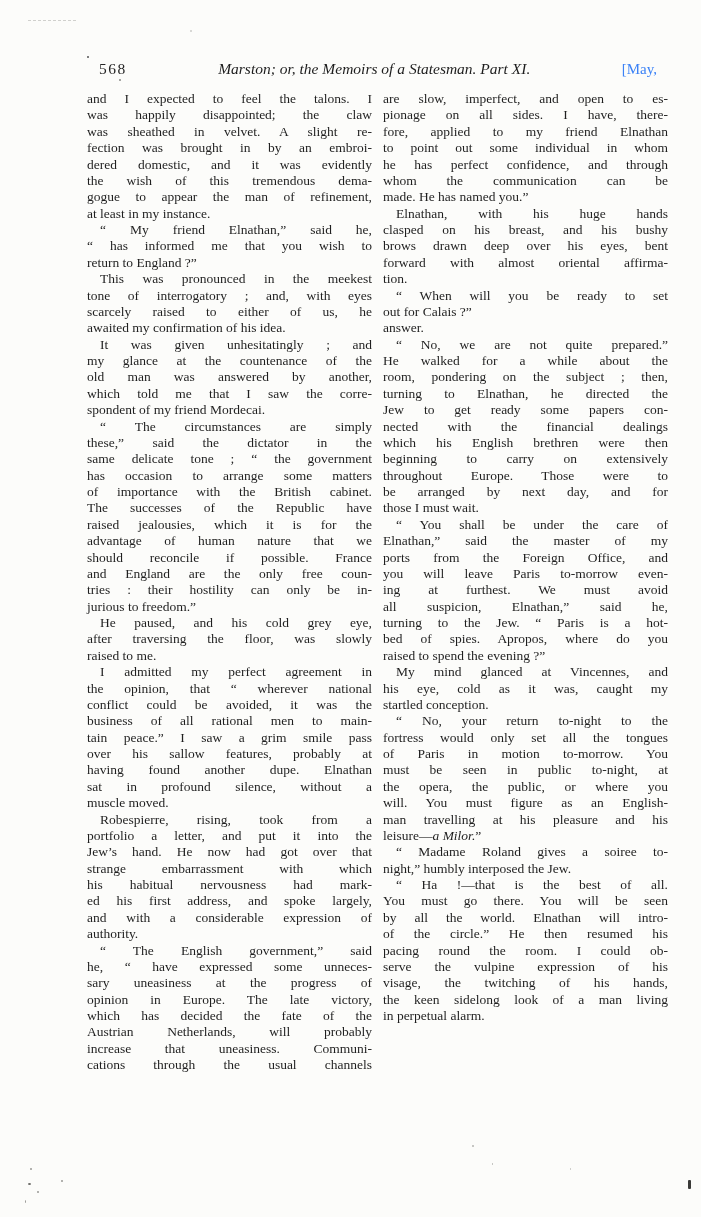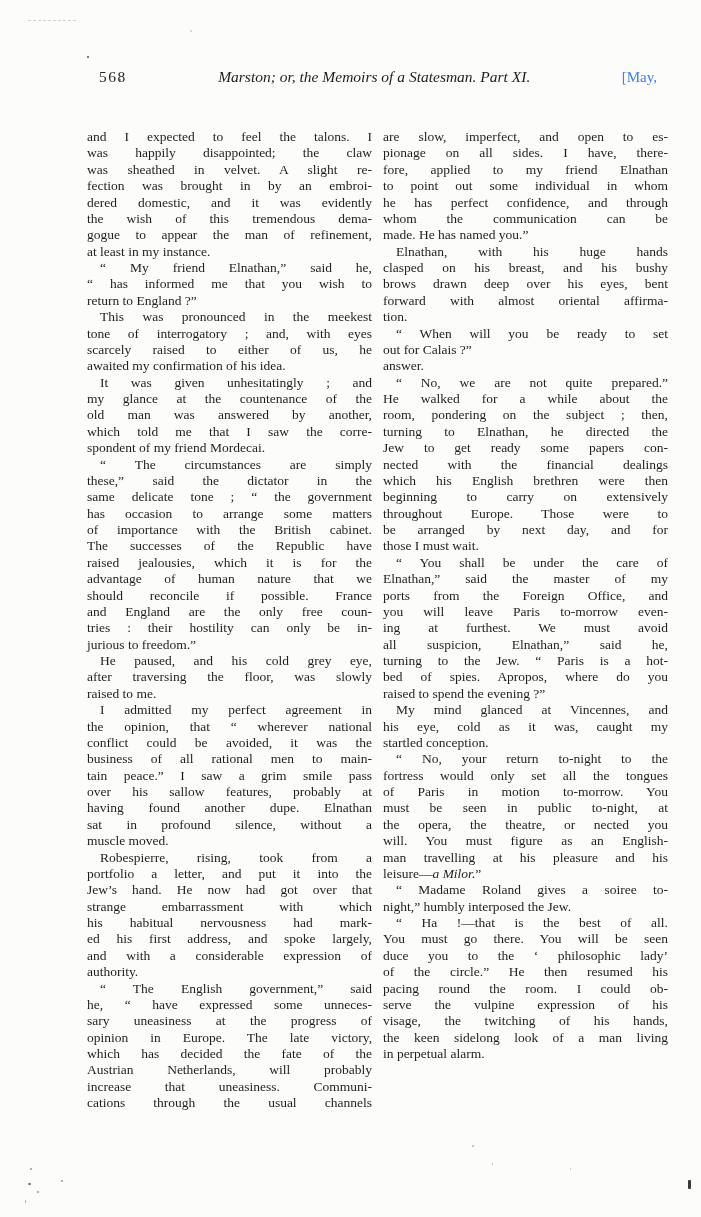--- a/index.html
+++ b/index.html
@@ -8,27 +8,27 @@
     background:#fcfcfa;
     font-family:"Liberation Serif", serif;
     overflow:hidden;
   }
   .page{position:relative;width:604px;height:1217px;color:#1f1f1f;}
   .header{
     position:absolute;top:60px;left:87px;width:578px;
     display:flex;align-items:baseline;
   }
   .pnum{font-size:15.5px;letter-spacing:1.5px;margin-left:12px;color:#262626;}
-  .ptitle{flex:1;text-align:center;font-style:italic;font-size:15.5px;color:#1d1d1d;margin-top:8px;}
+  .ptitle{flex:1;text-align:center;font-style:italic;font-size:15.5px;color:#1d1d1d;}
   .pmonth{font-size:15px;margin-right:8px;color:#3b82f6;}
   .columns{
     position:absolute;top:91px;left:87px;width:581px;
     display:flex;gap:11px;
   }
-  .col{width:285px;margin-top:38px;}
+  .col{width:285px;}
   .line{
     font-size:13.5px;
     line-height:16.38px;height:16.38px;
     text-align:justify;
     -moz-text-align-last:justify;
     text-align-last:justify;
     color:#1f1f1f;
     overflow:visible;
   }
   .line.last{
@@ -177,29 +177,29 @@
         <div class="line">turning to the Jew.  “ Paris is a hot-</div>
         <div class="line">bed of spies.  Apropos, where do you</div>
         <div class="line last">raised to spend the evening ?”</div>
         <div class="line indent">My mind glanced at Vincennes, and</div>
         <div class="line">his eye, cold as it was, caught my</div>
         <div class="line last">startled conception.</div>
         <div class="line indent">“ No, your return to-night to the</div>
         <div class="line">fortress would only set all the tongues</div>
         <div class="line">of Paris in motion to-morrow.  You</div>
         <div class="line">must be seen in public to-night, at</div>
-        <div class="line">the opera, the theatre, or nected you</div>
+        <div class="line">the opera, the public, or where you</div>
         <div class="line">will.  You must figure as an English-</div>
         <div class="line">man travelling at his pleasure and his</div>
         <div class="line last">leisure—<i>a Milor.</i>”</div>
         <div class="line indent">“ Madame Roland gives a soiree to-</div>
         <div class="line last">night,” humbly interposed the Jew.</div>
         <div class="line indent">“ Ha !—that is the best of all.</div>
         <div class="line">You must go there.  You will be seen</div>
-        <div class="line">duce you to the ‘ philosophic lady’</div>
+        <div class="line">by all the world.  Elnathan will intro-</div>
         <div class="line">of the circle.”  He then resumed his</div>
         <div class="line">pacing round the room.  I could ob-</div>
         <div class="line">serve the vulpine expression of his</div>
         <div class="line">visage, the twitching of his hands,</div>
         <div class="line">the keen sidelong look of a man living</div>
         <div class="line last">in perpetual alarm.</div>
       </div>
   </div>
 </div>
 

